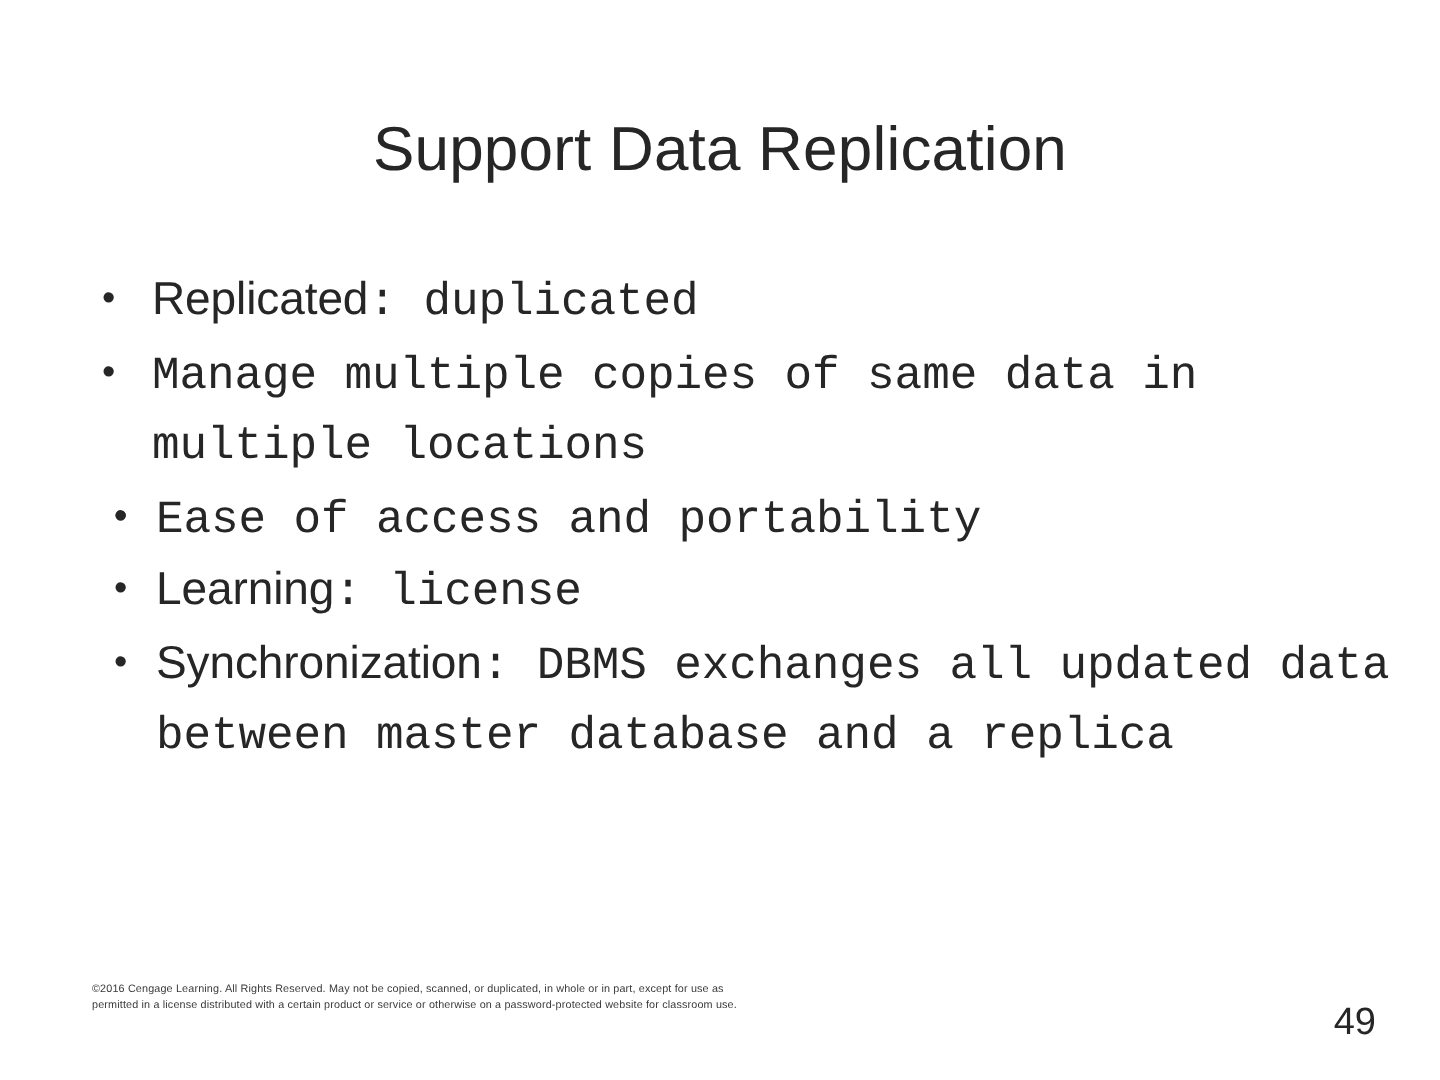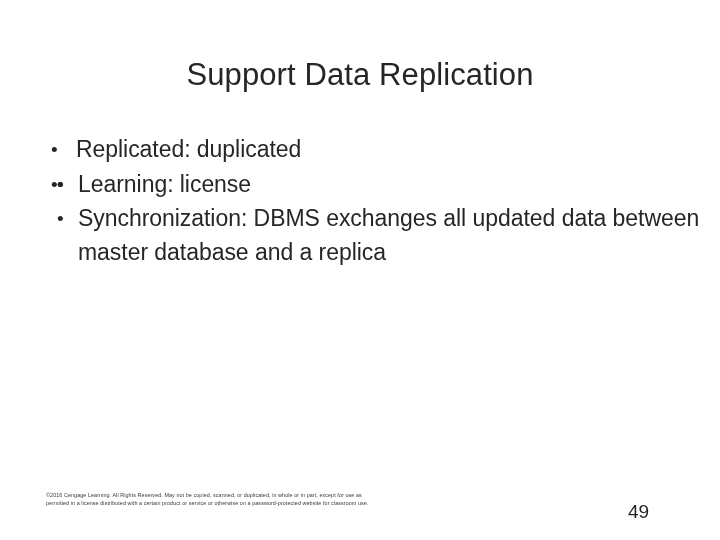--- a/index.html
+++ b/index.html
@@ -79,20 +79,21 @@
   .bullet-item.level-b .bullet-dot {
     left: 57px;
   }
 
   .bullet-term {
     font-weight: 400;
   }
 
   .bullet-rest {
     font-weight: 400;
+    font-family: Liberation Mono, monospace;
   }
 
   
   .footer-copyright {
     position: absolute;
     left: 46px;
     top: 492px;
     width: 520px;
     font-size: 5.4px;
     line-height: 7.6px;
@@ -106,46 +107,46 @@
 
   
   .page-number {
     position: absolute;
     left: 628px;
     top: 500px;
     width: 60px;
     font-size: 19px;
     line-height: 24px;
     color: #262626;
-    text-align: left;
+    text-align: right;
   }
 </style>
 </head>
 <body>
 
 <div class="slide">
 
   <div class="slide-title">Support Data Replication</div>
 
   <ul class="body-list">
 
     <li class="bullet-item level-a">
       <span class="bullet-dot">•</span><span class="bullet-term">Replicated</span><span class="bullet-rest">: duplicated</span>
     </li>
 
     <li class="bullet-item level-a">
-      <span class="bullet-dot">•</span><span class="bullet-term"></span>
+      <span class="bullet-dot">•</span><span class="bullet-term"></span><span class="bullet-rest">Manage multiple copies of same data in multiple locations</span>
     </li>
 
     <li class="bullet-item level-b">
       <span class="bullet-dot">•</span><span class="bullet-term"></span>
     </li>
 
     <li class="bullet-item level-b">
-      <span class="bullet-dot">•</span><span class="bullet-term"></span>
+      <span class="bullet-dot">•</span><span class="bullet-term"></span><span class="bullet-rest">Ease of access and portability</span>
     </li>
 
     <li class="bullet-item level-b">
       <span class="bullet-dot">•</span><span class="bullet-term">Learning</span><span class="bullet-rest">: license</span>
     </li>
 
     <li class="bullet-item level-b">
       <span class="bullet-dot">•</span><span class="bullet-term">Synchronization</span><span class="bullet-rest">: DBMS exchanges all updated data between master database and a replica</span>
     </li>
 

